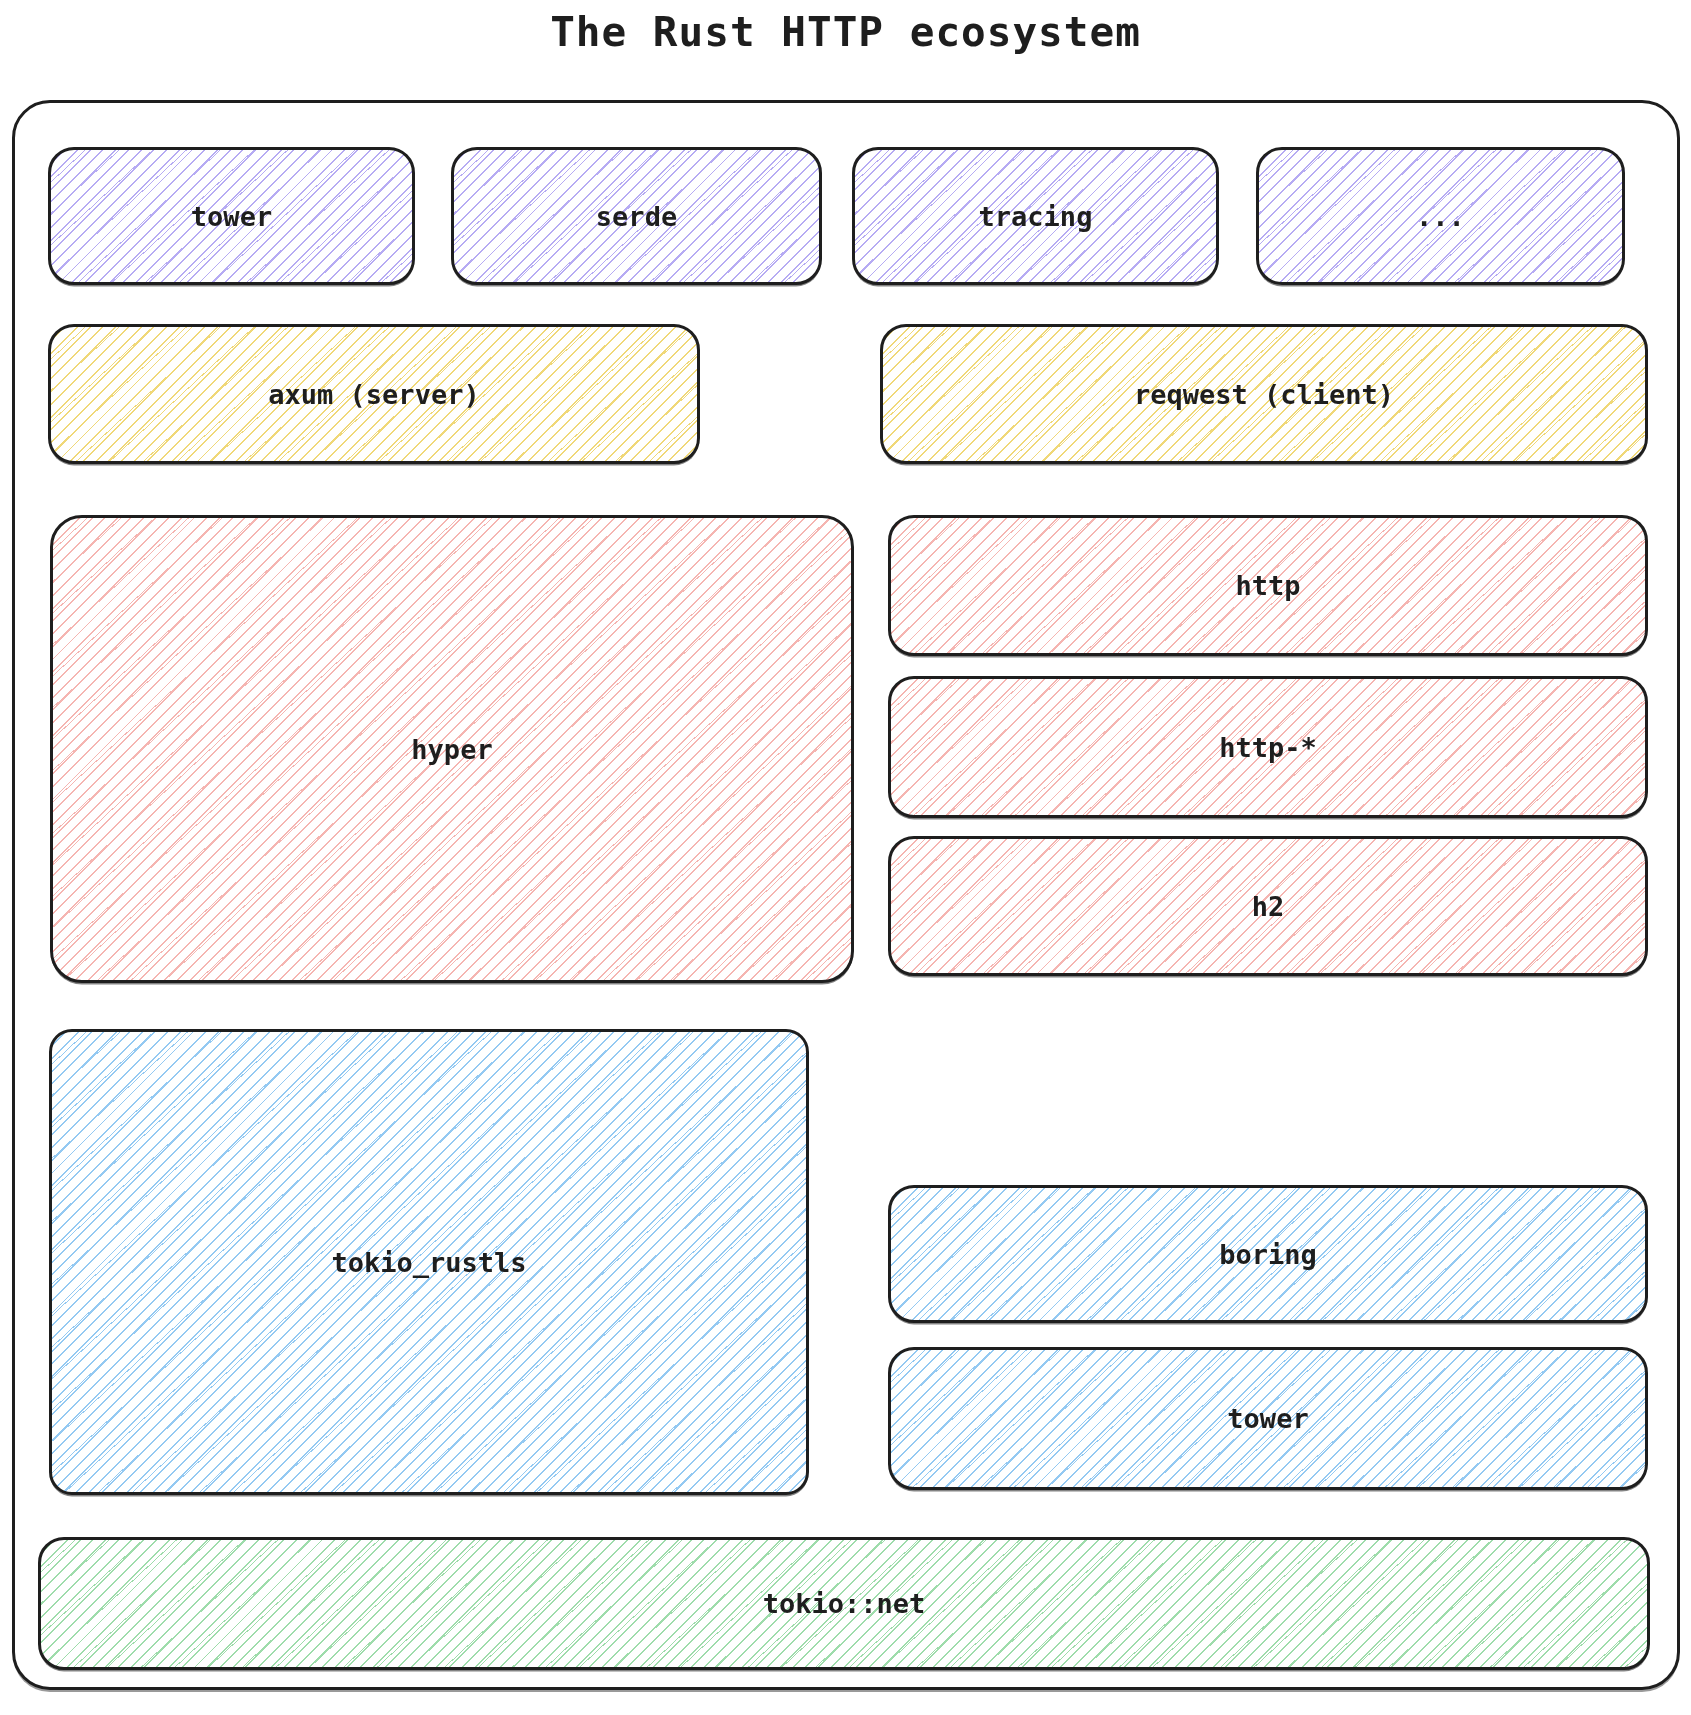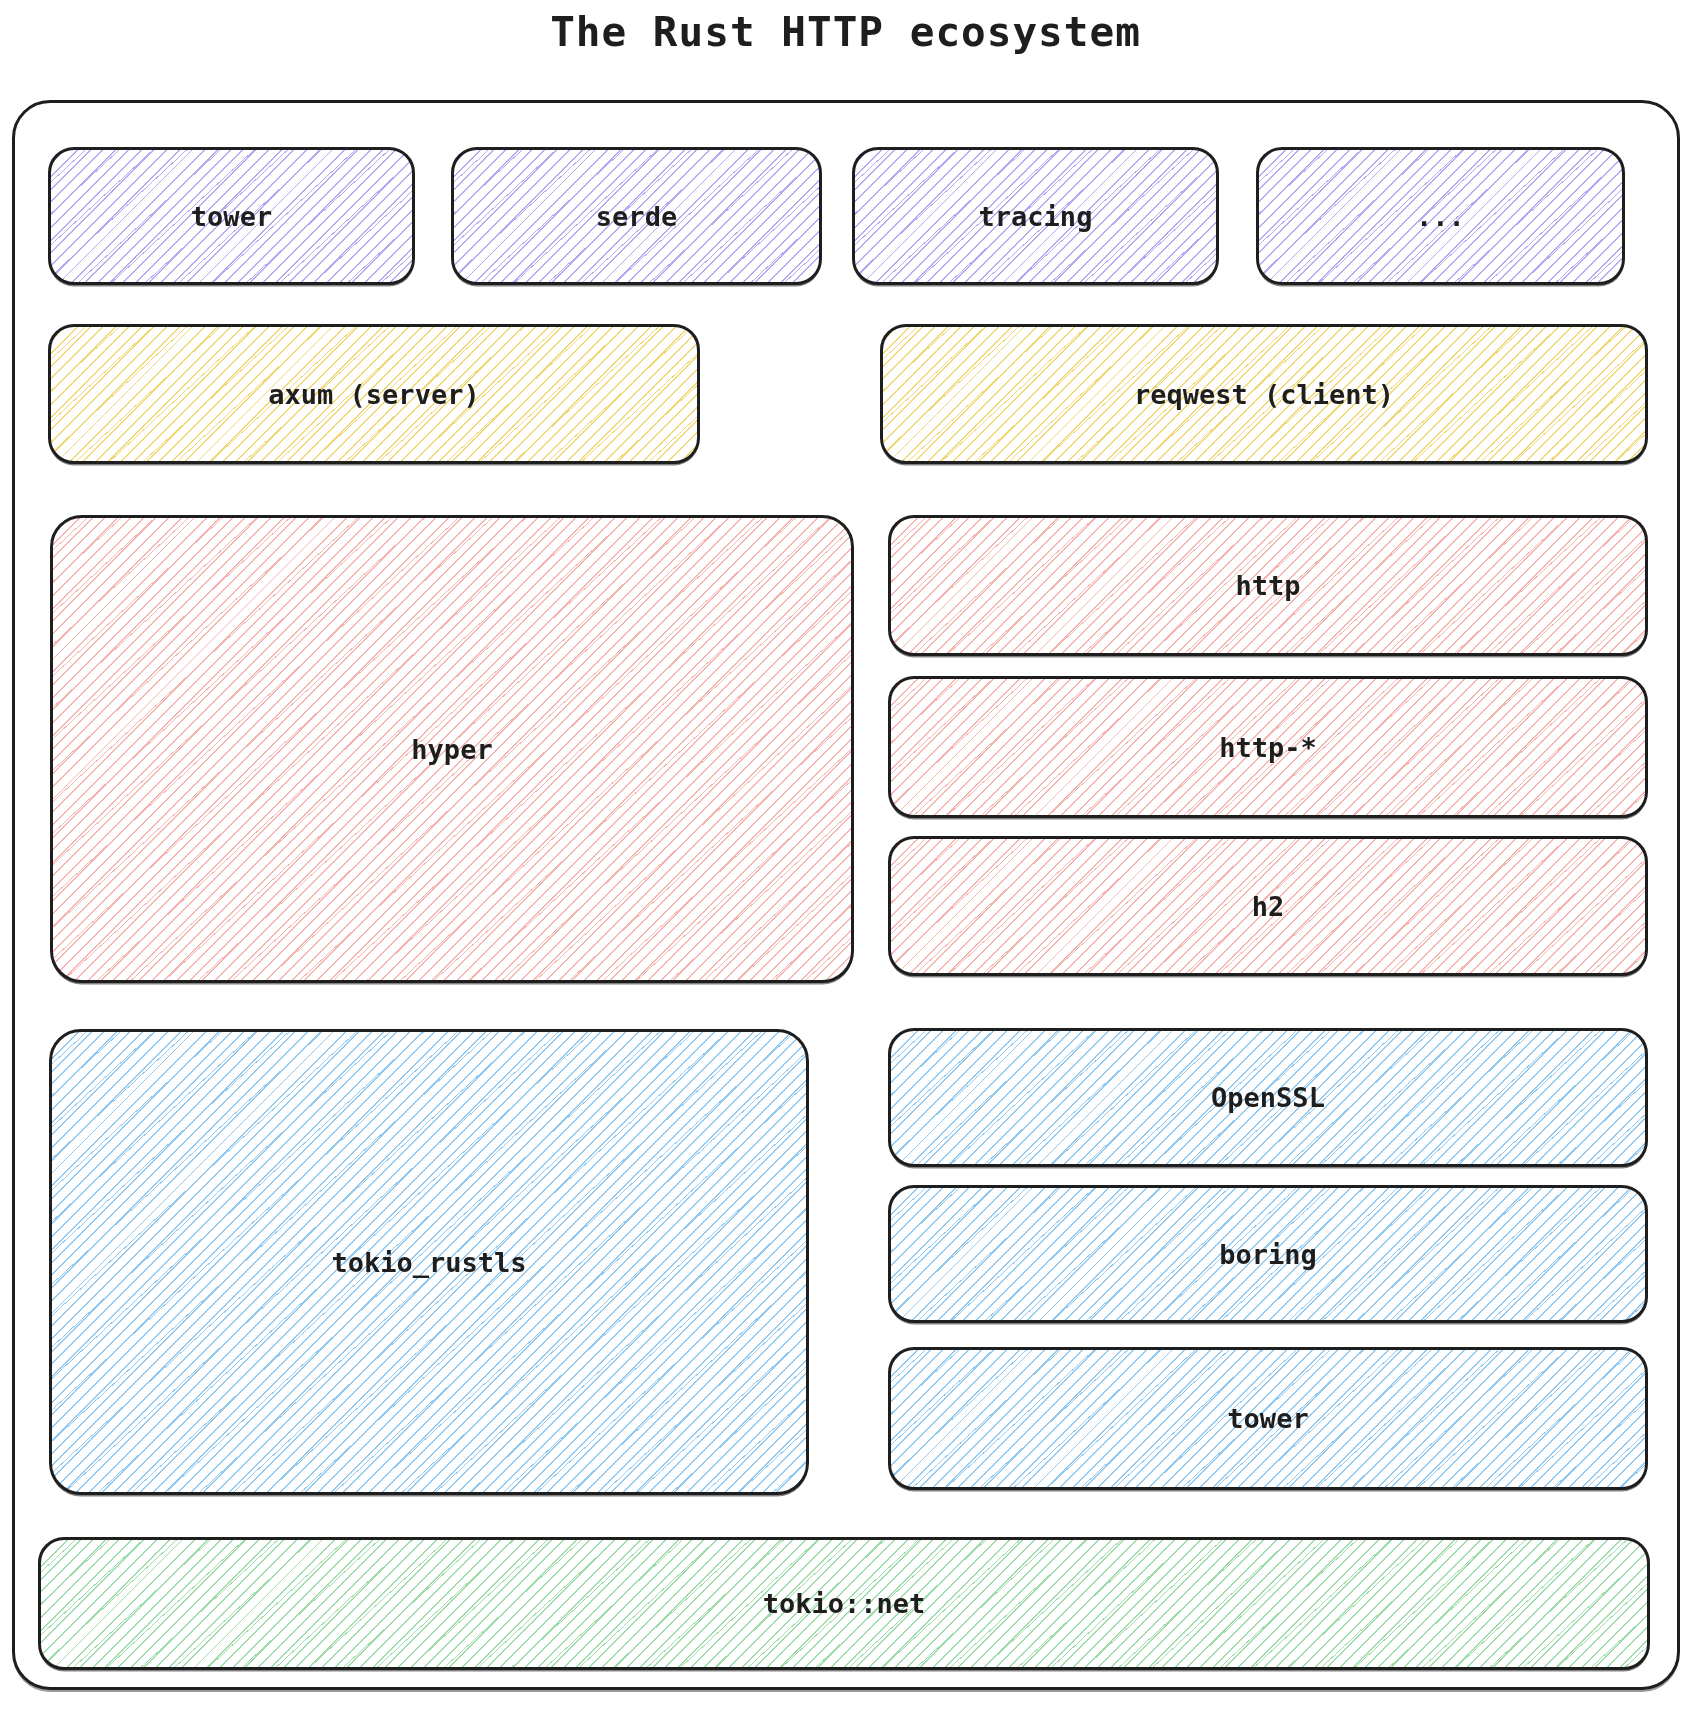--- a/index.html
+++ b/index.html
@@ -119,25 +119,22 @@
   <div class="box red" style="left:888px; top:515px; width:760px; height:141px;">
     <span class="lbl">http</span>
   </div>
   <div class="box red" style="left:888px; top:676px; width:760px; height:142px;">
     <span class="lbl">http-*</span>
   </div>
   <div class="box red" style="left:888px; top:836px; width:760px; height:140px;">
     <span class="lbl">h2</span>
   </div>
 
-  <div class="box blue big" style="left:49px; top:1029px; width:760px; height:466px;">
+  <div class="box blue big" style="left:49px; top:1029px; width:760px; height:466px;border-radius:23px;">
     <span class="lbl">tokio_rustls</span>
-  </div>
-  <div class="box blue" style="left:888px; top:1028px; width:760px; height:139px;">
-    <span class="lbl">OpenSSL</span>
   </div>
   <div class="box blue" style="left:888px; top:1185px; width:760px; height:138px;">
     <span class="lbl">boring</span>
   </div>
   <div class="box blue" style="left:888px; top:1347px; width:760px; height:143px;">
     <span class="lbl">tower</span>
   </div>
 
   <div class="box green" style="left:38px; top:1537px; width:1612px; height:133px;align-items:center;">
     <span class="lbl">tokio::net</span>

